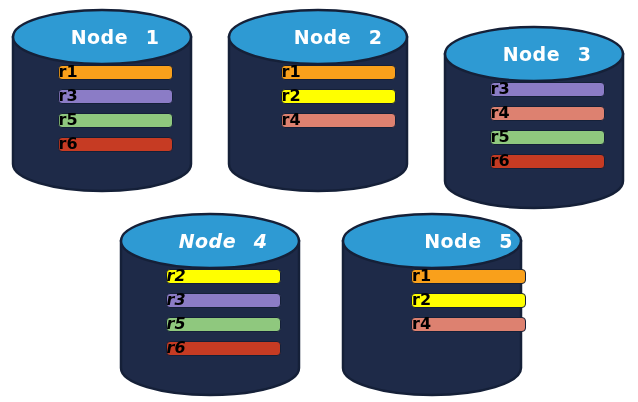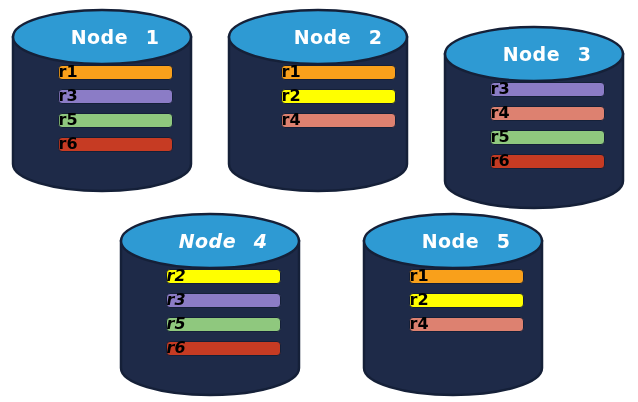--- a/index.html
+++ b/index.html
@@ -18,21 +18,21 @@
   .node {
     position: absolute;
     width: 208px;
     height: 187px;
   }
   
   .pos-0 { left: 11px;  top: 7px;   }
   .pos-1 { left: 227px; top: 7px; padding-left: 14px;   }
   .pos-2 { left: 443px; top: 24px;   }
   .pos-3 { left: 119px; top: 211px; font-style: italic; }
-  .pos-4 { left: 362px; top: 211px; }
+  .pos-4 { left: 341px; top: 211px; padding-left: 47px; }
 
   .cyl {
     position: absolute;
     left: 0; top: 0;
     width: 182px;
     height: 187px;
     display: block;
   }
   .cyl-body {
     fill: var(--c-body);

